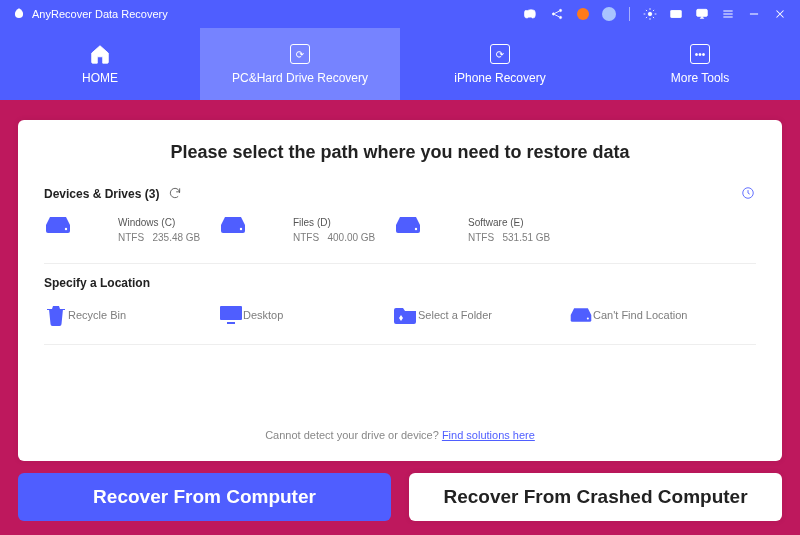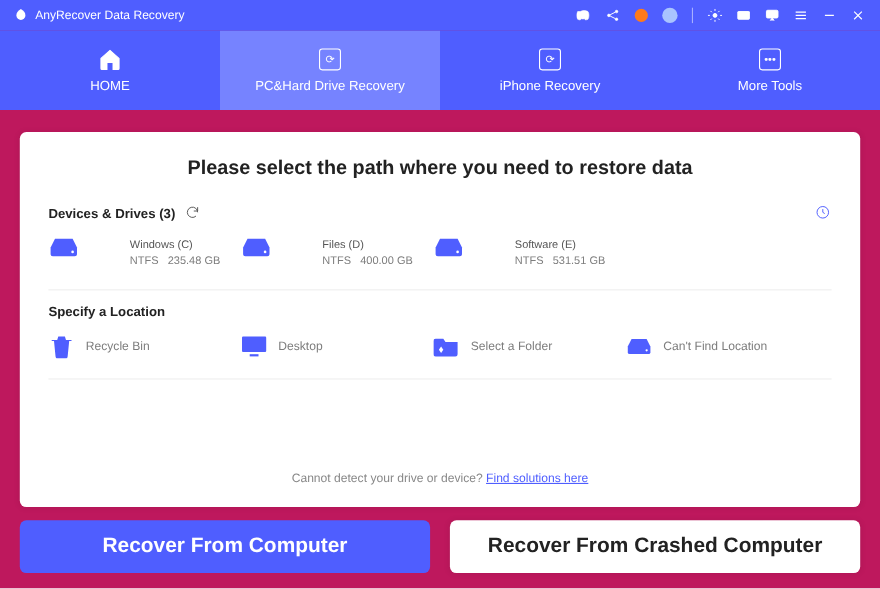--- a/index.html
+++ b/index.html
@@ -49,21 +49,21 @@
   .drives { display: flex; padding: 14px 0 18px 0; gap: 10px; }
   .drive { display: flex; align-items: flex-start; gap: 10px; width: 165px; cursor: pointer; }
   .drive-ico { width: 28px; height: 20px; display:flex; align-items:center; justify-content:center; }
   .drive-ico svg { fill: #4f5eff; }
   .drive-txt { font-size: 10px; color: #7d7d7d; line-height: 1.5; margin-left: 36px; }
   .drive-name { color: #555; }
 
   .sep { height: 1px; background: #eee; margin: 0 0 12px 0; }
 
   .locations { display: flex; padding: 14px 0 18px 0; gap: 10px; }
-  .loc { display: flex; align-items: center; gap: 10px; width: 165px; cursor: pointer; }
+  .loc { display: flex; align-items: center; gap: 0; width: 165px; cursor: pointer; }
   .loc-ico { width: 24px; height: 22px; display:flex; align-items:center; justify-content:center; }
   .loc-ico svg { fill: #4f5eff; }
   .loc-label { font-size: 11px; color: #7d7d7d; }
 
   .hint-row {
     margin-top: auto; text-align: center; font-size: 11px; color: #888; padding: 20px 0 14px 0;
   }
   .hint-link { color: #4f5eff; text-decoration: underline; cursor: pointer; }
 
   

